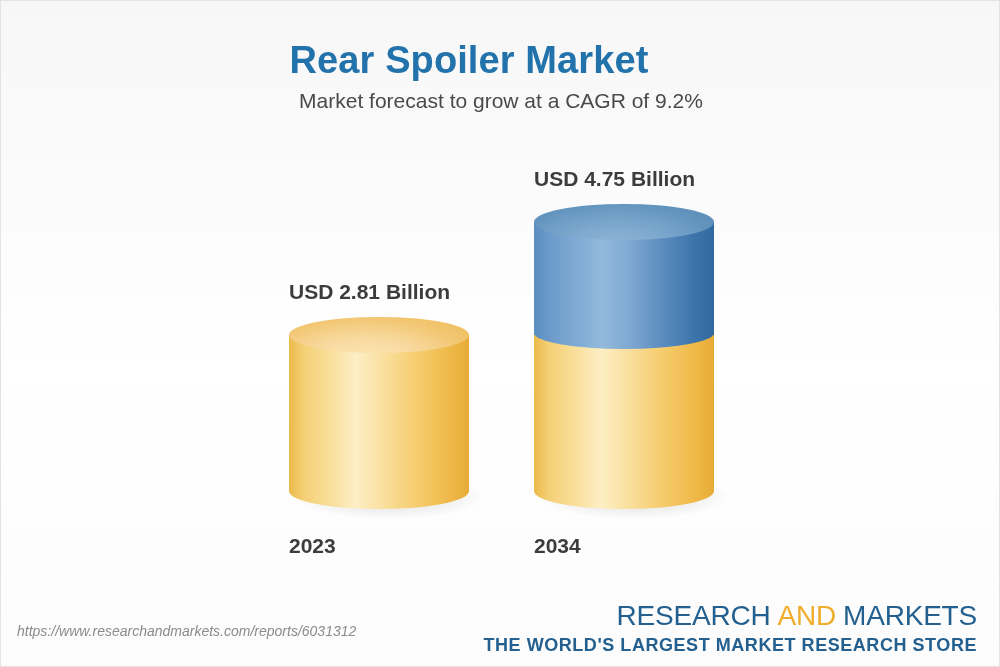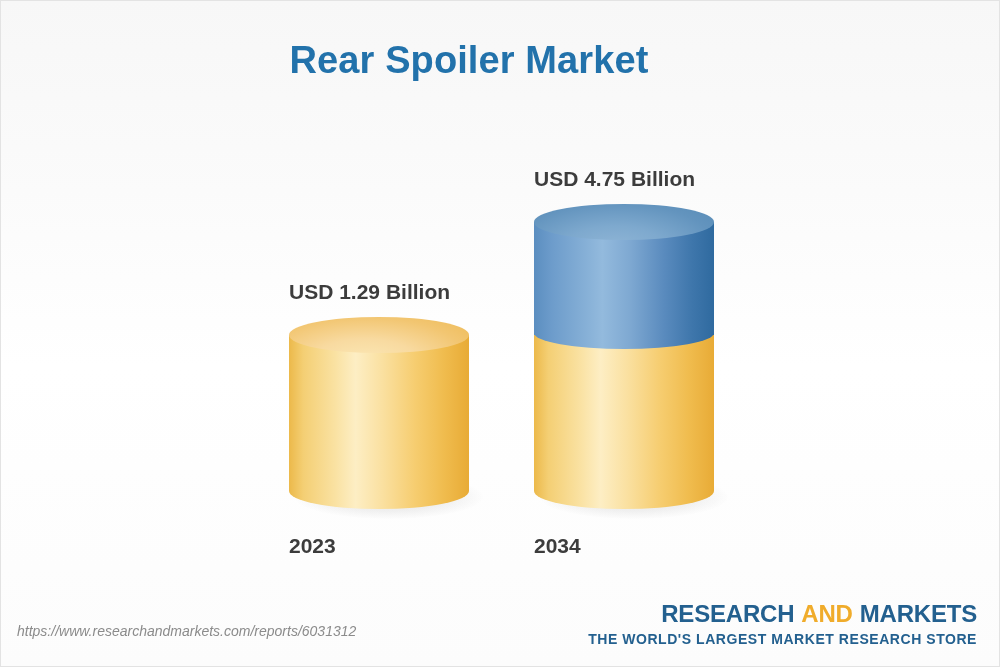--- a/index.html
+++ b/index.html
@@ -150,46 +150,47 @@
   }
 
   .logo {
     position: absolute;
     right: 22px;
     top: 601px;
     text-align: right;
     line-height: 1;
   }
   .logo-main {
-    font-size: 24px;
-    font-weight: bold;
+    font-size: 28px;
+    font-weight: normal;
     letter-spacing: -0.2px;
     white-space: nowrap;
   }
   .logo-main .lw { color: #23608f; }
   .logo-main .ly { color: #f0ac2b; }
   .logo-tag {
     margin-top: 6px;
-    font-size: 14px;
+    font-size: 18px;
     font-weight: bold;
     color: #23608f;
     letter-spacing: 0.55px;
     white-space: nowrap;
   }
 </style>
 </head>
 <body>
 
 <div id="infographic">
 
   <div class="title">Rear Spoiler Market</div>
+  <div class="subtitle">Market forecast to grow at a CAGR of 9.2%</div>
 
   <div class="plot">
 
-    <div class="value-label" style="left:288px; top:279px; width:180px;">USD 1.29 Billion</div>
+    <div class="value-label" style="left:288px; top:279px; width:180px;">USD 2.81 Billion</div>
 
     <div class="cyl" style="left:288px; top:316px; width:180px; height:192px;">
 
       <div class="cyl-shadow" style="left:6px; top:158px; width:188px; height:44px;"></div>
 
       <div class="cyl-body fill-yellow" style="top:18px; height:156px;"></div>
 
       <div class="cyl-ellipse fill-yellow" style="top:156px; height:36px;"></div>
 
       <div class="cyl-ellipse fill-yellow-top" style="top:0px; height:36px;"></div>

